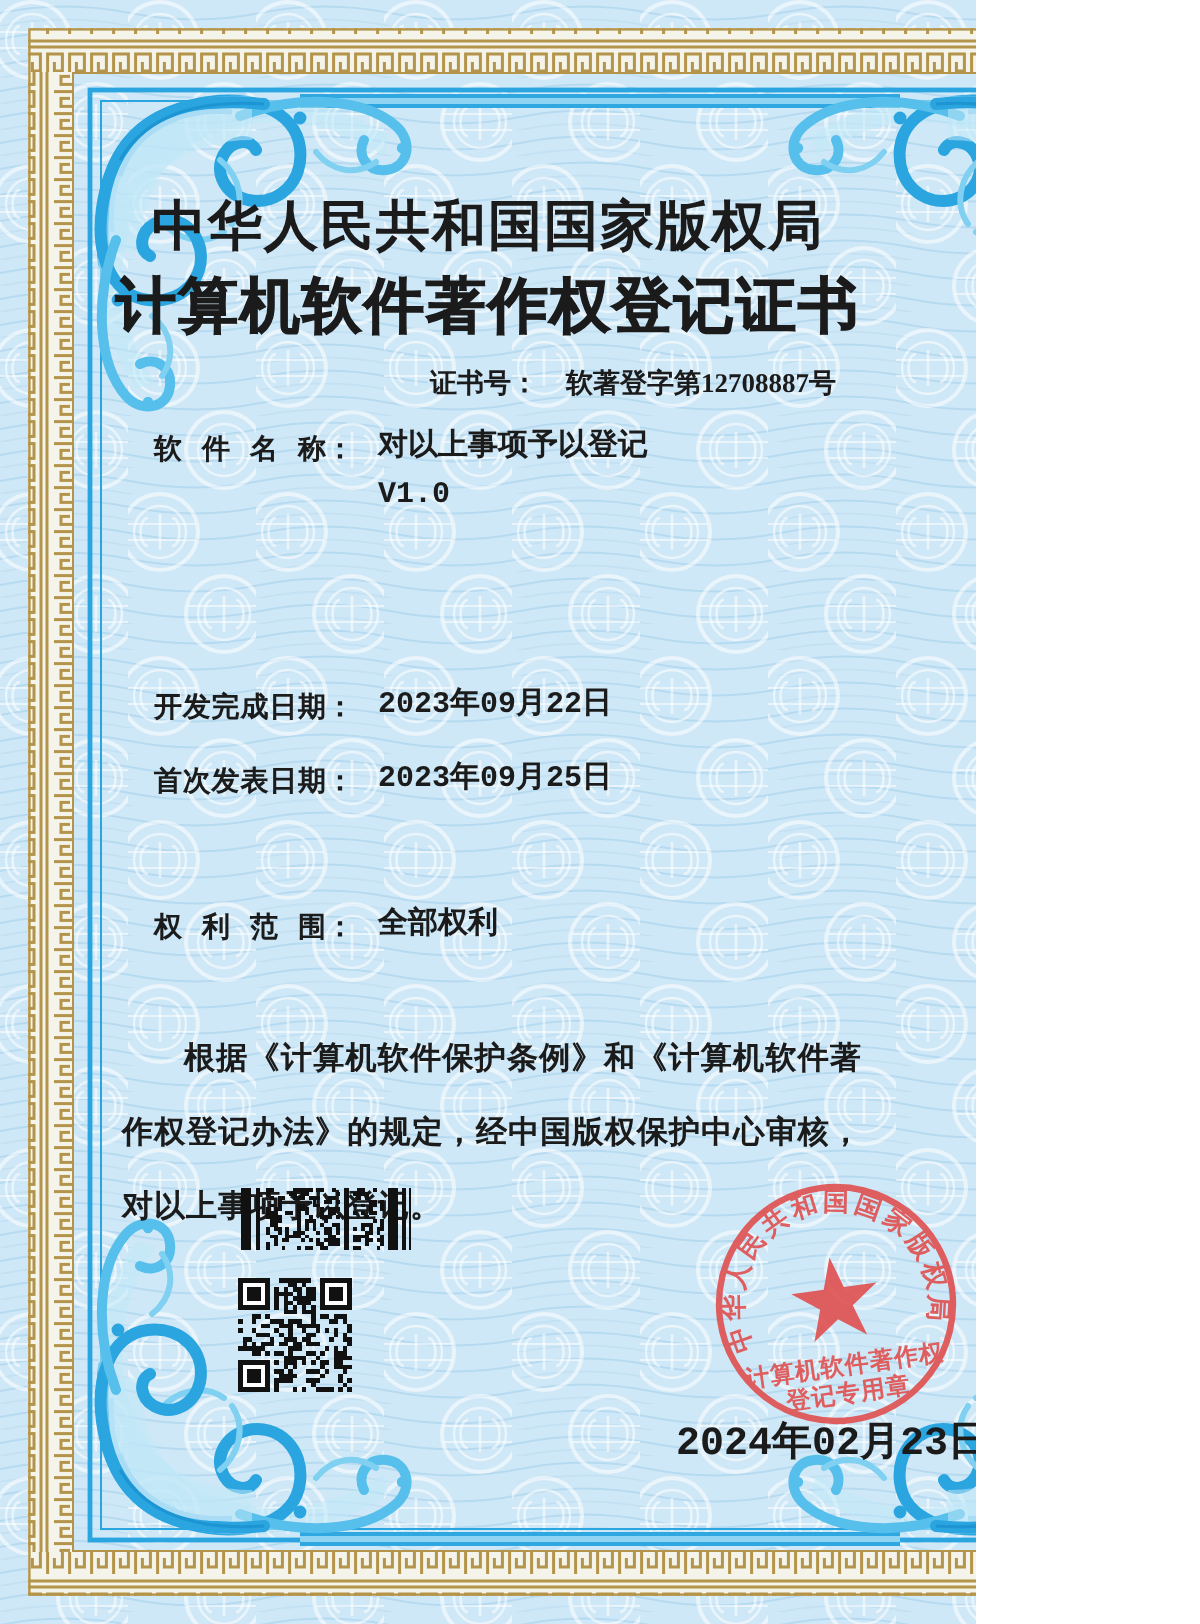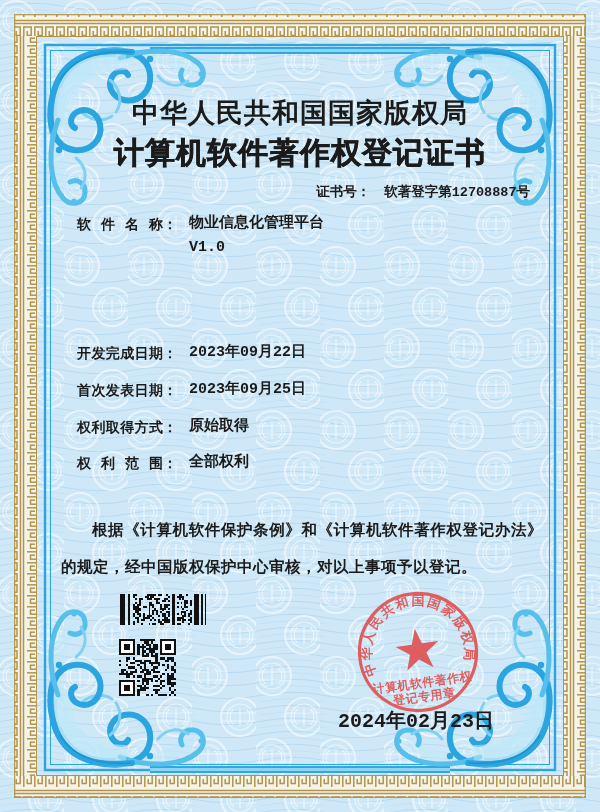--- a/index.html
+++ b/index.html
@@ -1,25 +1,25 @@
 <!DOCTYPE html>
 <html><head>
 <meta charset="utf-8">
 <style>
   html,body{margin:0;padding:0;}
   body{width:600px;height:812px;font-family:"Liberation Sans","DejaVu Sans",sans-serif;}
-  .page{position:relative;width:600px;height:812px;background:#cfe8f7;overflow:hidden;}
+  .page{position:relative;width:488px;height:812px;background:#cfe8f7;overflow:hidden;}
   .deco{position:absolute;left:0;top:0;z-index:0;}
   .layer{position:absolute;z-index:2;color:#1b1b1b;}
   .title1{left:0;right:0;top:95px;text-align:center;font-family:"Liberation Serif","DejaVu Serif",serif;
           font-weight:700;font-size:27px;letter-spacing:1px;}
   .title2{left:0;right:0;top:133px;text-align:center;font-family:"Liberation Serif","DejaVu Serif",serif;
           font-weight:700;font-size:30px;letter-spacing:1px;-webkit-text-stroke:0.6px #1b1b1b;}
   .certno{left:0;right:70px;top:183px;text-align:right;font-size:13.5px;font-weight:700;}
-  .certno .v{font-family:Liberation Mono, monospace;font-size:13.5px;margin-left:14px;}
+  .certno .v{font-family:Liberation Serif, serif;font-size:13.5px;margin-left:14px;}
   .row{left:77px;right:40px;position:absolute;font-size:15px;font-weight:700;line-height:24px;}
   .row .lab{display:inline-block;width:86px;font-size:14px;text-align:justify;text-align-last:justify;
             vertical-align:top;}
   .row .col{display:inline-block;vertical-align:top;font-size:14px;}
   .row .val{display:inline-block;vertical-align:top;margin-left:12px;
             font-family:"Liberation Mono","DejaVu Sans Mono",monospace;font-size:15px;}
   .val .l2{display:block;}
   .stmt{left:61px;right:57px;top:511px;font-size:15.5px;font-weight:700;line-height:37px;
         text-align:justify;text-indent:2em;letter-spacing:0.5px;}
   .barcode{position:absolute;left:120px;top:594px;z-index:2;}
@@ -117,30 +117,27 @@
       </g>
   </svg>
 
   <div class="layer title1">中华人民共和国国家版权局</div>
   <div class="layer title2">计算机软件著作权登记证书</div>
   <div class="layer certno">
     <span>证书号：</span><span class="v">软著登字第12708887号</span>
   </div>
 
   <div class="layer row" style="top:212px">
-    <span class="lab">软件名称</span><span class="col">：</span><span class="val"><span>物业信息化管理平台</span><span class="l2">V1.0</span></span>
+    <span class="lab">软件名称</span><span class="col">：</span><span class="val"><span>对以上事项予以登记</span><span class="l2">V1.0</span></span>
   </div>
   <div class="layer row" style="top:341px">
     <span class="lab">开发完成日期</span><span class="col">：</span><span class="val">2023年09月22日</span>
   </div>
   <div class="layer row" style="top:378px">
     <span class="lab">首次发表日期</span><span class="col">：</span><span class="val">2023年09月25日</span>
-  </div>
-  <div class="layer row" style="top:415px">
-    <span class="lab">权利取得方式</span><span class="col">：</span><span class="val">原始取得</span>
   </div>
   <div class="layer row" style="top:451px">
     <span class="lab">权利范围</span><span class="col">：</span><span class="val">全部权利</span>
   </div>
 
   <div class="layer stmt">根据《计算机软件保护条例》和《计算机软件著作权登记办法》的规定，经中国版权保护中心审核，对以上事项予以登记。</div>
 
   <svg id="bc" class="barcode" width="90" height="31" viewBox="0 0 92 32" shape-rendering="crispEdges">
       <rect x="0" y="0" width="5" height="32" fill="#111"></rect>
       <rect x="8" y="0" width="2" height="32" fill="#111"></rect>

